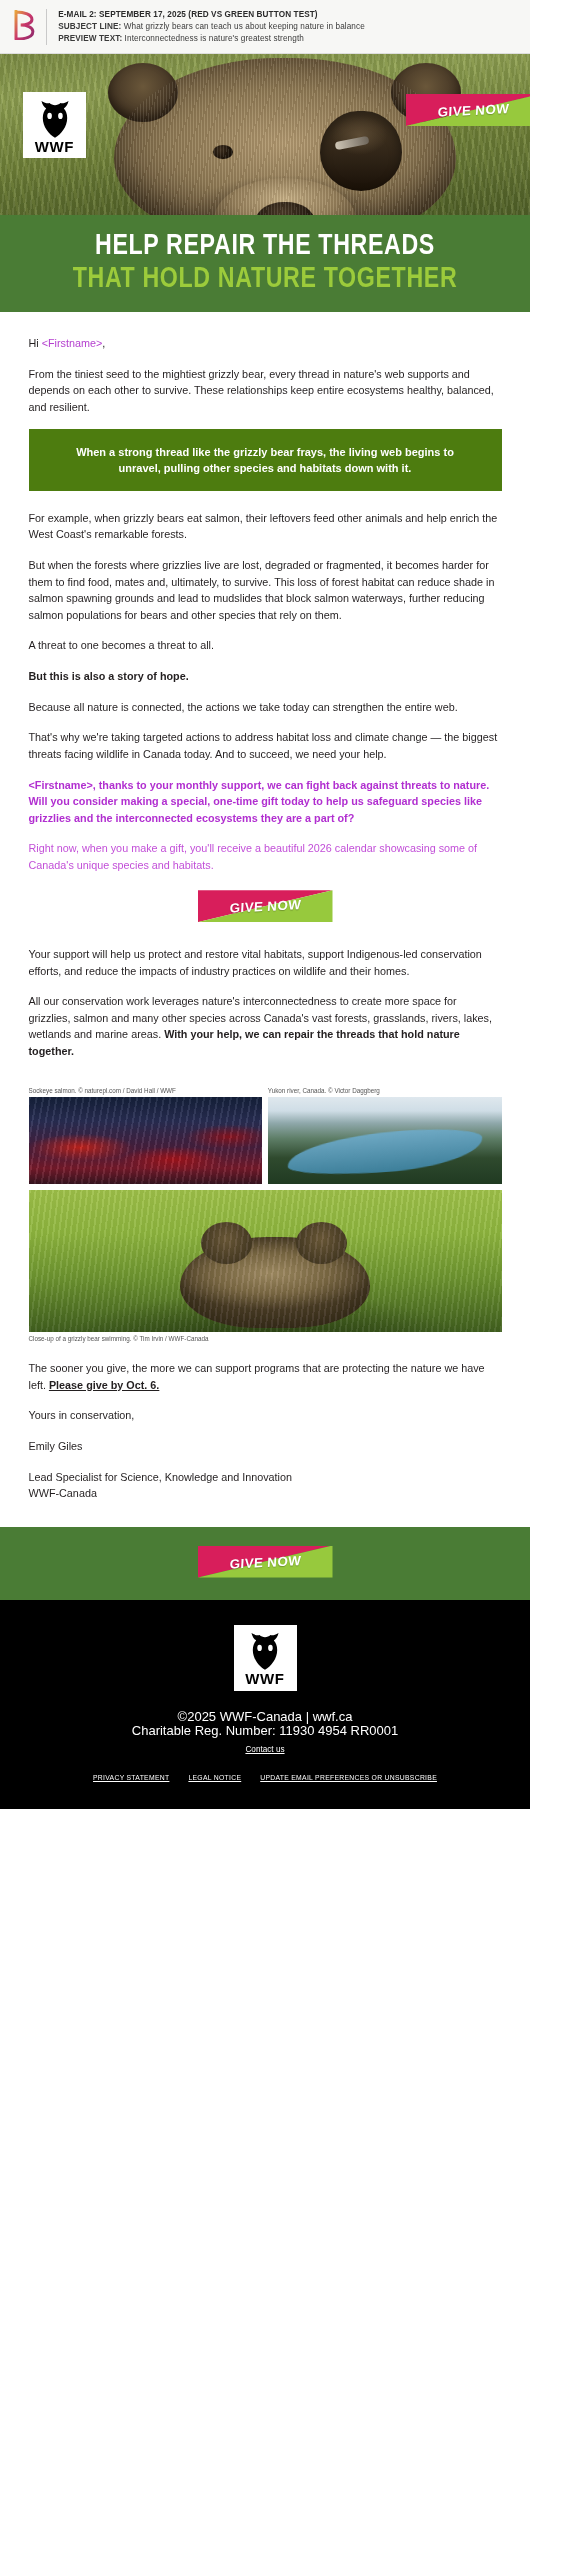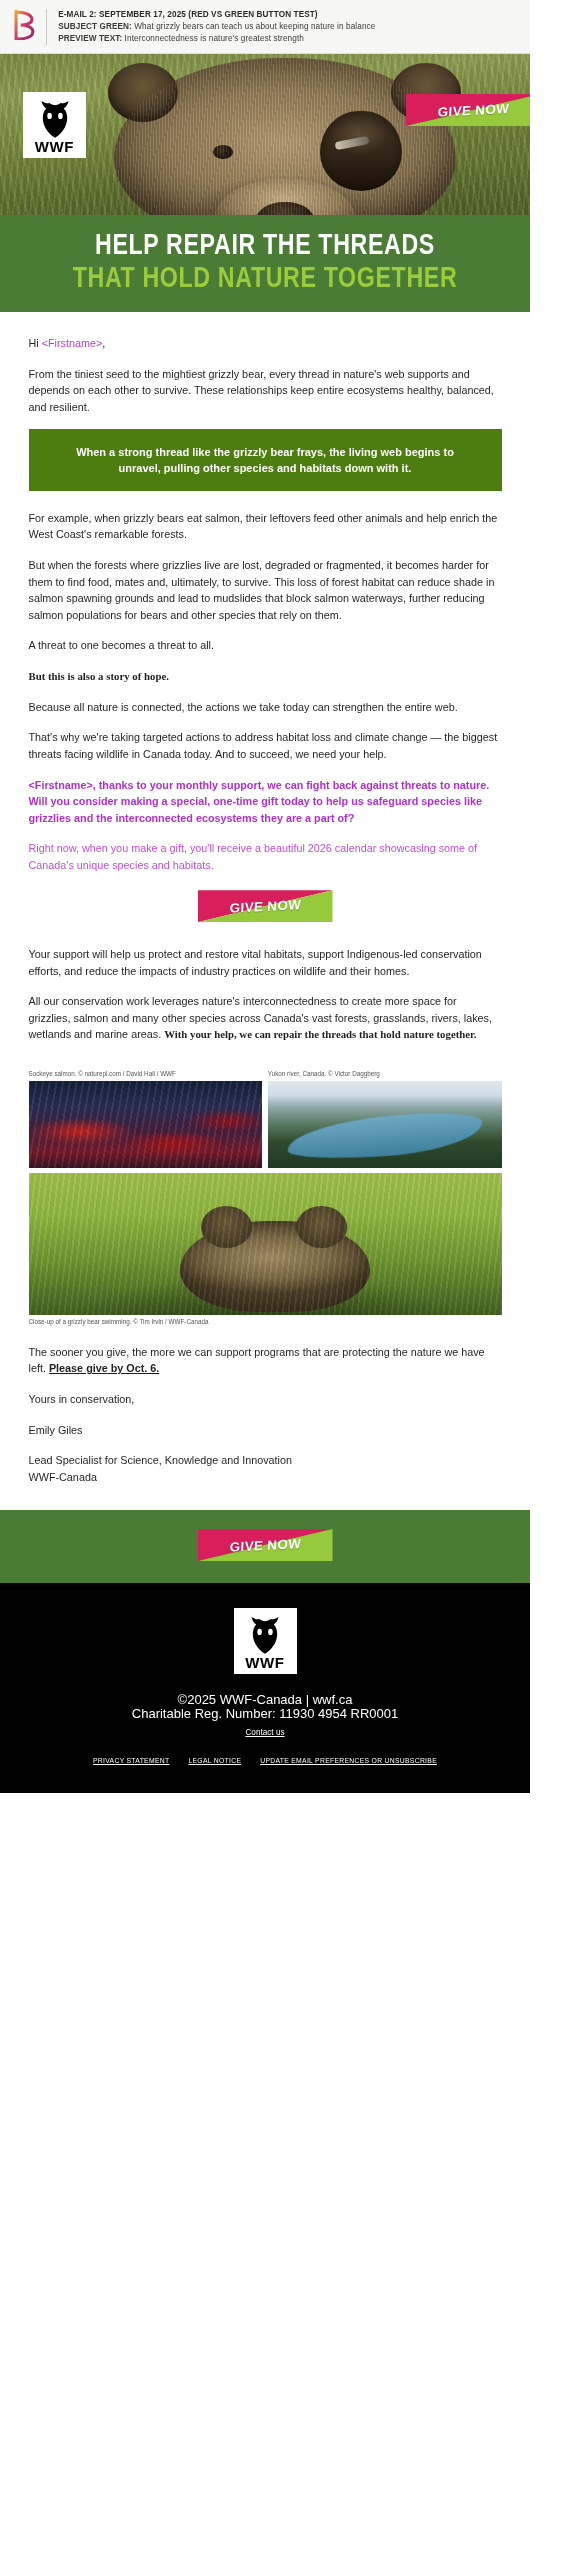--- a/index.html
+++ b/index.html
@@ -156,21 +156,21 @@
   .headband .l2{color:#9ccb3b;font-size:29px;margin-top:3.8px;}
 
   
   .body{padding:23px 28.5px 9.5px 28.5px;}
   p.t{
     font-size:10.8px;line-height:16.5px;margin:0 0 14.2px 0;color:#231f20;
   }
   .pink{color:#b43fcf;}
   .pinkbold{color:#b12fd0;font-weight:bold;}
   .darkpink{color:#c24fd8;}
-  strong.b{font-weight:bold;color:#231f20;font-family:Liberation Serif, serif;}
+  strong.b{font-weight:bold;color:#231f20;}
 
   .quote{
     background:#4d7c0f;color:#ffffff;
     text-align:center;font-weight:bold;font-size:11px;line-height:16.6px;
     padding:14.2px 28.5px;margin:5.7px 0 19px 0;
   }
 
   .give-center{text-align:center;margin:17px 0 21px 0;}
 
   
@@ -271,21 +271,21 @@
           </linearGradient>
         </defs>
         <path d="M4 1 L4 31 M4 2 C13 2 21 5 21 10 C21 14 15 16 9 16 C15 16 22 18 22 23 C22 29 13 31 4 31" fill="none" stroke="url(#bg1)" stroke-width="3.2" stroke-linecap="round"></path>
       </svg>
     </div>
     <div class="metadiv"></div>
     <div class="metalines">
       <div class="metaline m1">
         <b>E-MAIL 2: SEPTEMBER 17, 2025 (RED VS GREEN BUTTON TEST)</b>
       </div>
-      <div class="metaline m2"><span class="lbl">SUBJECT GREEN:</span><span> What grizzly bears can teach us about keeping nature in balance</span></div>
+      <div class="metaline m2"><span class="lbl">SUBJECT LINE:</span><span> What grizzly bears can teach us about keeping nature in balance</span></div>
       <div class="metaline m3"><span class="lbl">PREVIEW TEXT:</span><span> Interconnectedness is nature's greatest strength</span></div>
     </div>
   </div>
 
   <div class="hero">
     <div class="hero-bg">
       <div class="grass"></div>
       <div class="bear">
         <div class="bear-head">
           <div class="ear l"></div>

